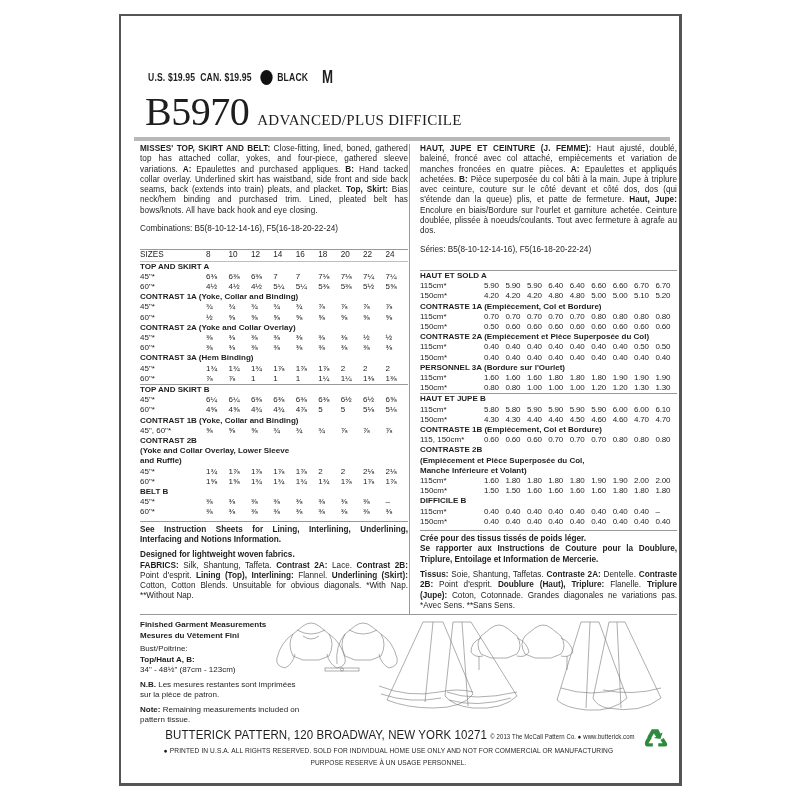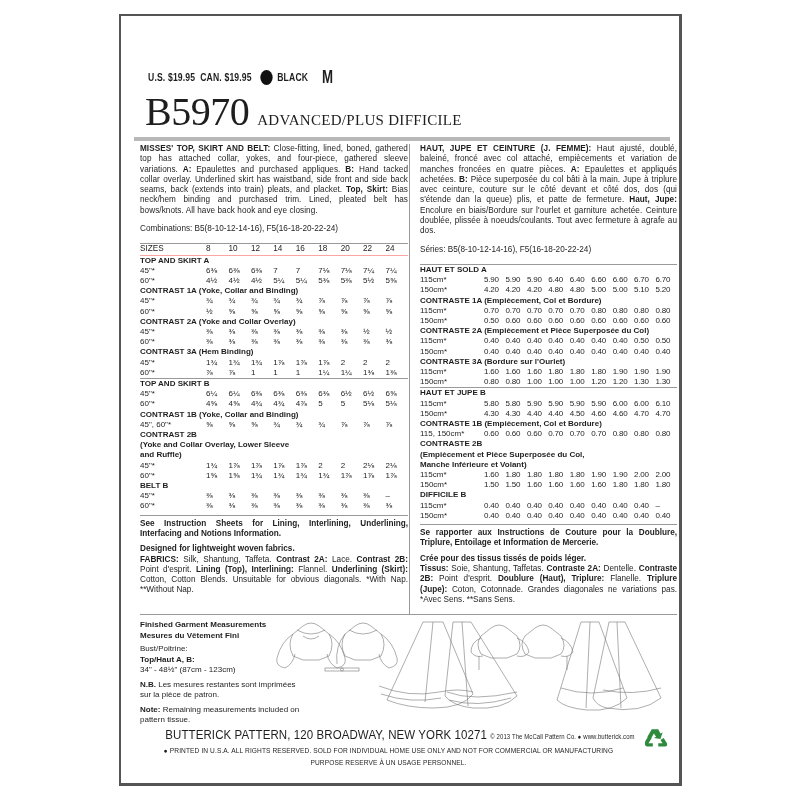--- a/index.html
+++ b/index.html
@@ -11,21 +11,21 @@
   .size-m { font-size:19px; font-weight:bold; margin-left:10px; transform:scaleX(0.85); display:inline-block; }
   .title-row { position:absolute; left:24px; top:72px; display:flex; align-items:baseline; font-family:"Liberation Serif", serif; }
   .pattern-no { font-size:40px; letter-spacing:-0.5px; }
   .difficulty { font-size:15px; margin-left:8px; letter-spacing:0.3px; }
   .gray-bar { position:absolute; left:13px; top:121px; width:536px; height:4px; background:#b8b8b8; }
   .col { position:absolute; top:128px; font-size:8.2px; line-height:10.3px; }
   .col.en { left:19px; width:268px; }
   .col.fr { left:288px; width:268px; border-left:1px solid #999; padding-left:10px; box-sizing:border-box; height:470px; }
   .desc { text-align:justify; margin-bottom:8px; letter-spacing:0.05px; }
   .desc b { font-weight:bold; }
-  .combo { border-bottom:1px solid #999; padding-bottom:9px; margin-bottom:0; }
+  .combo { border-bottom:1px solid #999; padding-bottom:15px; margin-bottom:0; }
   table.yard { width:100%; border-collapse:collapse; font-size:8px; line-height:10.2px; }
   table.yard td { padding:0; white-space:nowrap; }
   table.yard td.lab { width:66px; }
   table.yard td.v { text-align:left; }
   table.yard tr.hdr td { border-bottom:1px solid #fca5a5; font-size:8.2px; }
   table.yard tr.sec td { font-weight:bold; }
   table.yard tr.sep td { border-top:1px solid #999; }
   .fr table.yard td.lab { width:64px; }
   .fr table.yard td.v { letter-spacing:-0.2px; }
   .rule { border-top:1px solid #999; margin:3px 0 3px 0; }
@@ -381,21 +381,21 @@
             <td class="v">0.40</td>
             <td class="v">0.40</td>
             <td class="v">0.40</td>
             <td class="v">0.40</td>
             <td class="v">0.40</td>
             <td class="v">0.40</td>
             <td class="v">0.40</td>
             <td class="v">0.40</td>
           </tr>
           <tr class="sec">
-            <td colspan="10">CONTRASTE 3A (Bordure sur l'Ourlet)</td>
+            <td colspan="10">PERSONNEL 3A (Bordure sur l'Ourlet)</td>
           </tr>
           <tr>
             <td class="lab">115cm*</td>
             <td class="v">1.60</td>
             <td class="v">1.60</td>
             <td class="v">1.60</td>
             <td class="v">1.80</td>
             <td class="v">1.80</td>
             <td class="v">1.80</td>
             <td class="v">1.90</td>
@@ -513,22 +513,22 @@
             <td class="v">0.40</td>
             <td class="v">0.40</td>
             <td class="v">0.40</td>
             <td class="v">0.40</td>
             <td class="v">0.40</td>
           </tr>
         </tbody>
       </table>
     <div class="rule"></div>
     <div class="notes">
+      <p style="margin-bottom:0"><b>Crée pour des tissus tissés de poids léger.</b></p>
       <p><b>Se rapporter aux Instructions de Couture pour la Doublure, Triplure, Entoilage et Information de Mercerie.</b></p>
-      <p style="margin-bottom:0"><b>Crée pour des tissus tissés de poids léger.</b></p>
       <p><b>Tissus:</b><span> Soie, Shantung, Taffetas. </span><b>Contraste 2A:</b><span> Dentelle. </span><b>Contraste 2B:</b><span> Point d'esprit. </span><b>Doublure (Haut), Triplure:</b><span> Flanelle. </span><b>Triplure (Jupe):</b><span> Coton, Cotonnade. Grandes diagonales ne variations pas. *Avec Sens. **Sans Sens.</span></p>
     </div>
   </div>
 
   <div class="rule" style="position:absolute;left:19px;top:598px;width:537px;margin:0;"></div>
 
   <div class="meas">
     <p style="margin-bottom:3px"><span class="t">Finished Garment Measurements</span><br><span class="t">Mesures du Vêtement Fini</span></p>
     <p><span>Bust/Poitrine:</span><br><span class="t">Top/Haut A, B:</span><br><span>34" - 48½" (87cm - 123cm)</span></p>
     <p><b>N.B.</b><span> Les mesures restantes sont imprimées sur la pièce de patron.</span></p>

